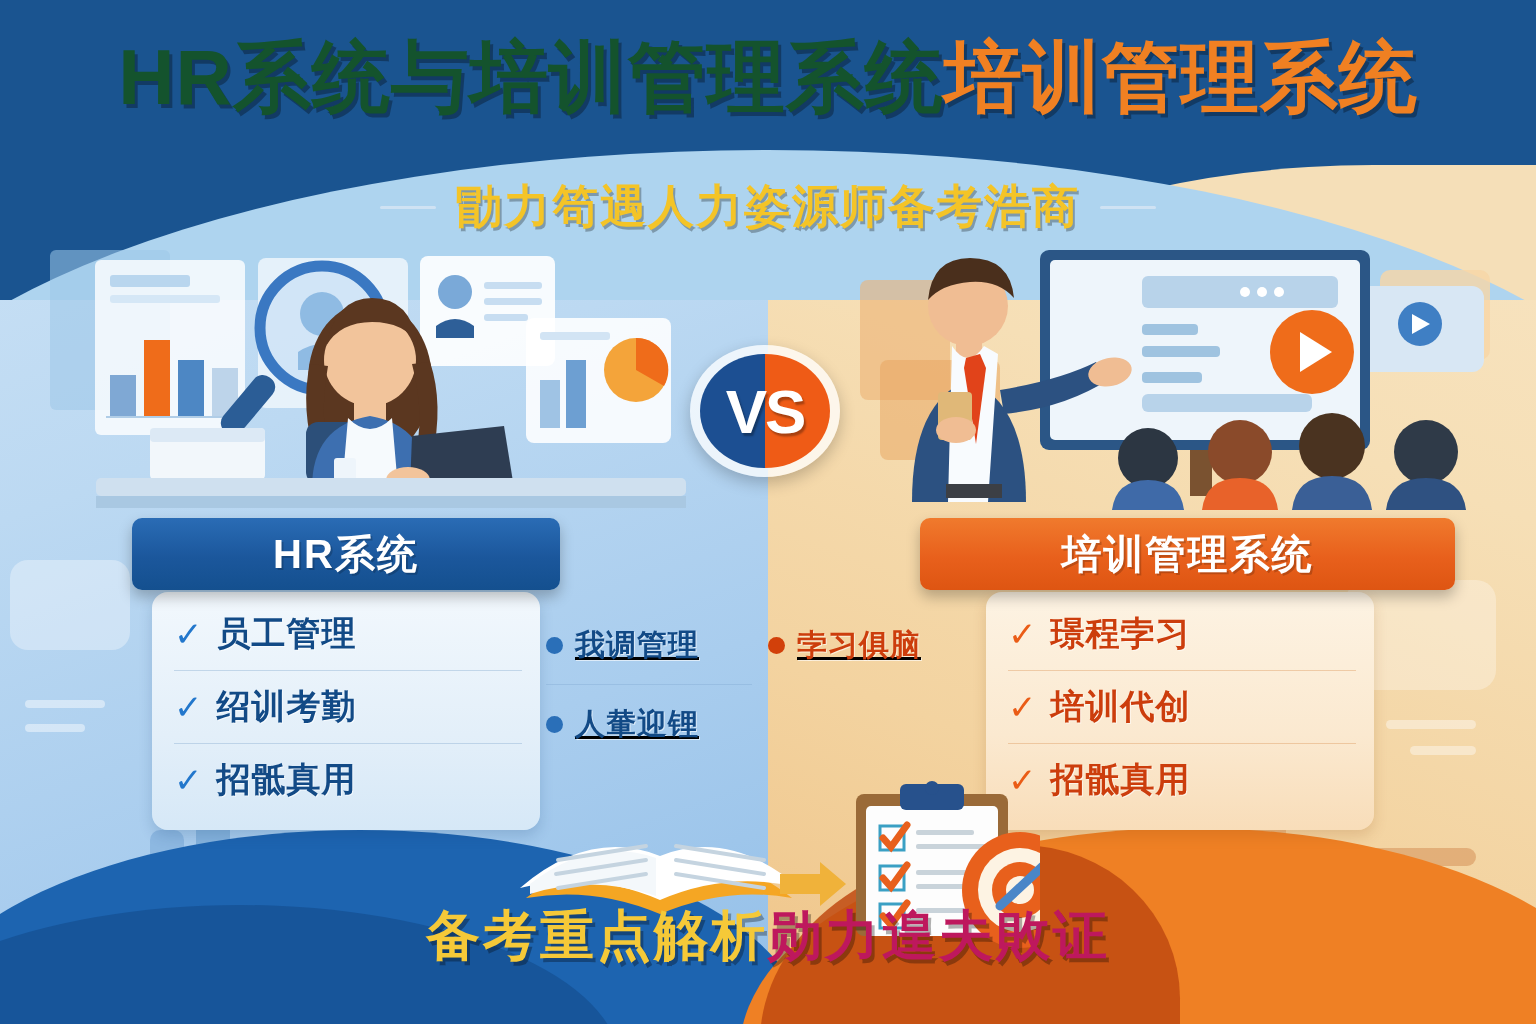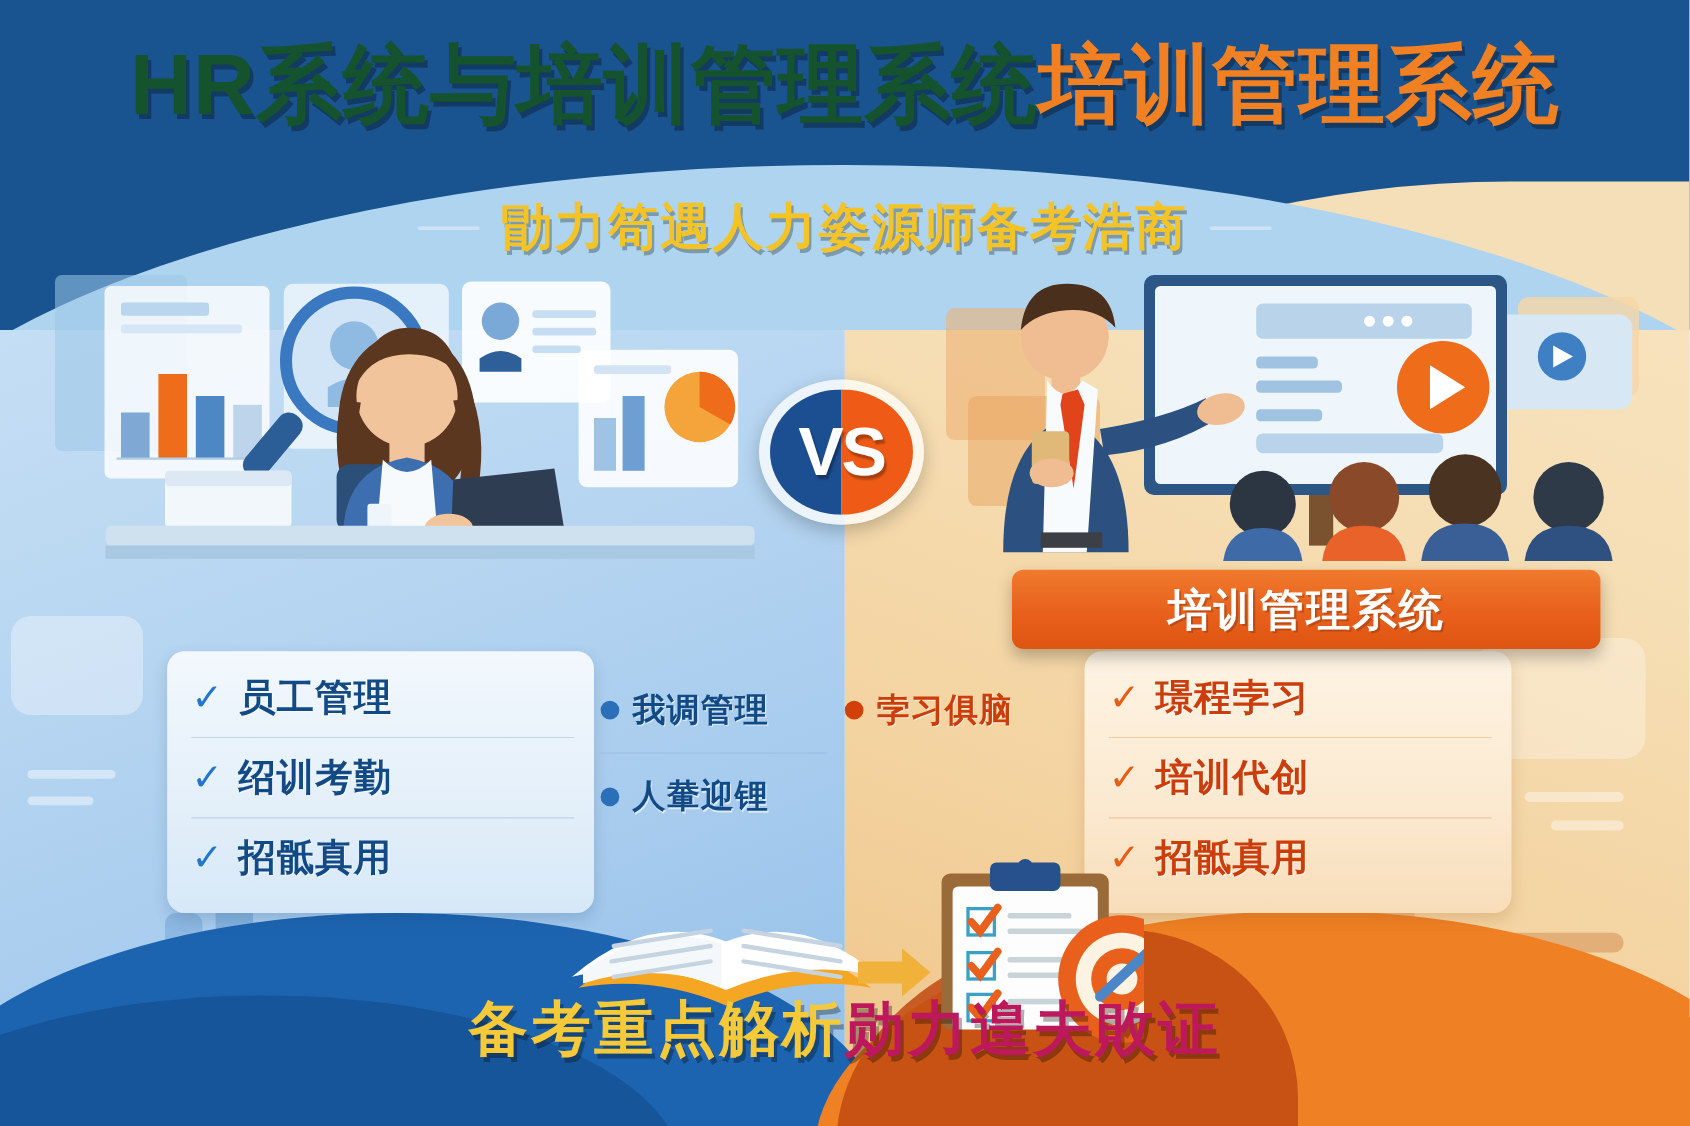--- a/index.html
+++ b/index.html
@@ -95,21 +95,21 @@
   .feat-row + .feat-row{border-top:1px solid rgba(120,160,200,.35);}
   .panel-right .feat-row + .feat-row{border-top:1px solid rgba(220,150,90,.4);}
   .check{font-size:34px;font-weight:900;line-height:1;}
   .check-blue{color:#2277cc;}
   .check-orange{color:#ea5c16;}
   .feat-label{font-size:34px;font-weight:800;letter-spacing:1px;}
   .lbl-blue{color:#124a86;text-shadow:1px 1px 0 rgba(255,255,255,.6);}
   .lbl-orange{color:#cc3d0c;text-shadow:1px 1px 0 rgba(255,255,255,.6);}
 
   
-  .mid-list{position:absolute;top:606px;width:206px;z-index:12;}
+  .mid-list{position:absolute;top:606px;width:206px;z-index:12;text-decoration:underline;}
   .mid-left{left:546px;}
   .mid-right{left:768px;}
   .mid-row{display:flex;align-items:center;gap:12px;height:78px;}
   .mid-row + .mid-row{border-top:1px solid rgba(130,170,210,.4);}
   .mid-right .mid-row + .mid-row{border-top:1px solid rgba(225,160,100,.45);}
   .dot{width:17px;height:17px;border-radius:50%;flex:none;}
   .dot-blue{background:#2a6fb8;}
   .dot-orange{background:#ea5c16;}
   .dot-orange2{background:#d2400a;}
   .mid-label{font-size:30px;font-weight:800;letter-spacing:1px;}
@@ -345,20 +345,23 @@
 
       <circle cx="520" cy="112" r="58" fill="#e8601c"></circle>
       <circle cx="520" cy="112" r="42" fill="#fdf3e3"></circle>
       <circle cx="520" cy="112" r="28" fill="#e8601c"></circle>
       <circle cx="520" cy="112" r="14" fill="#fdf3e3"></circle>
       <path d="M500 128 l58 -54" stroke="#4a86c8" stroke-width="9" stroke-linecap="round"></path>
       <path d="M548 62 l22 -10 l-8 24z" fill="#2f6aad"></path>
     </svg>
   </div>
 
+  <div class="cat-badge cat-left">
+    <span>HR系统</span>
+  </div>
 
   <div class="cat-badge cat-right">
     <span>培训管理系统</span>
   </div>
 
   <div class="panel panel-left">
     <div class="feat-list">
       <div class="feat-row">
         <span class="check check-blue">✓</span>
         <span class="feat-label lbl-blue">员工管理</span>

